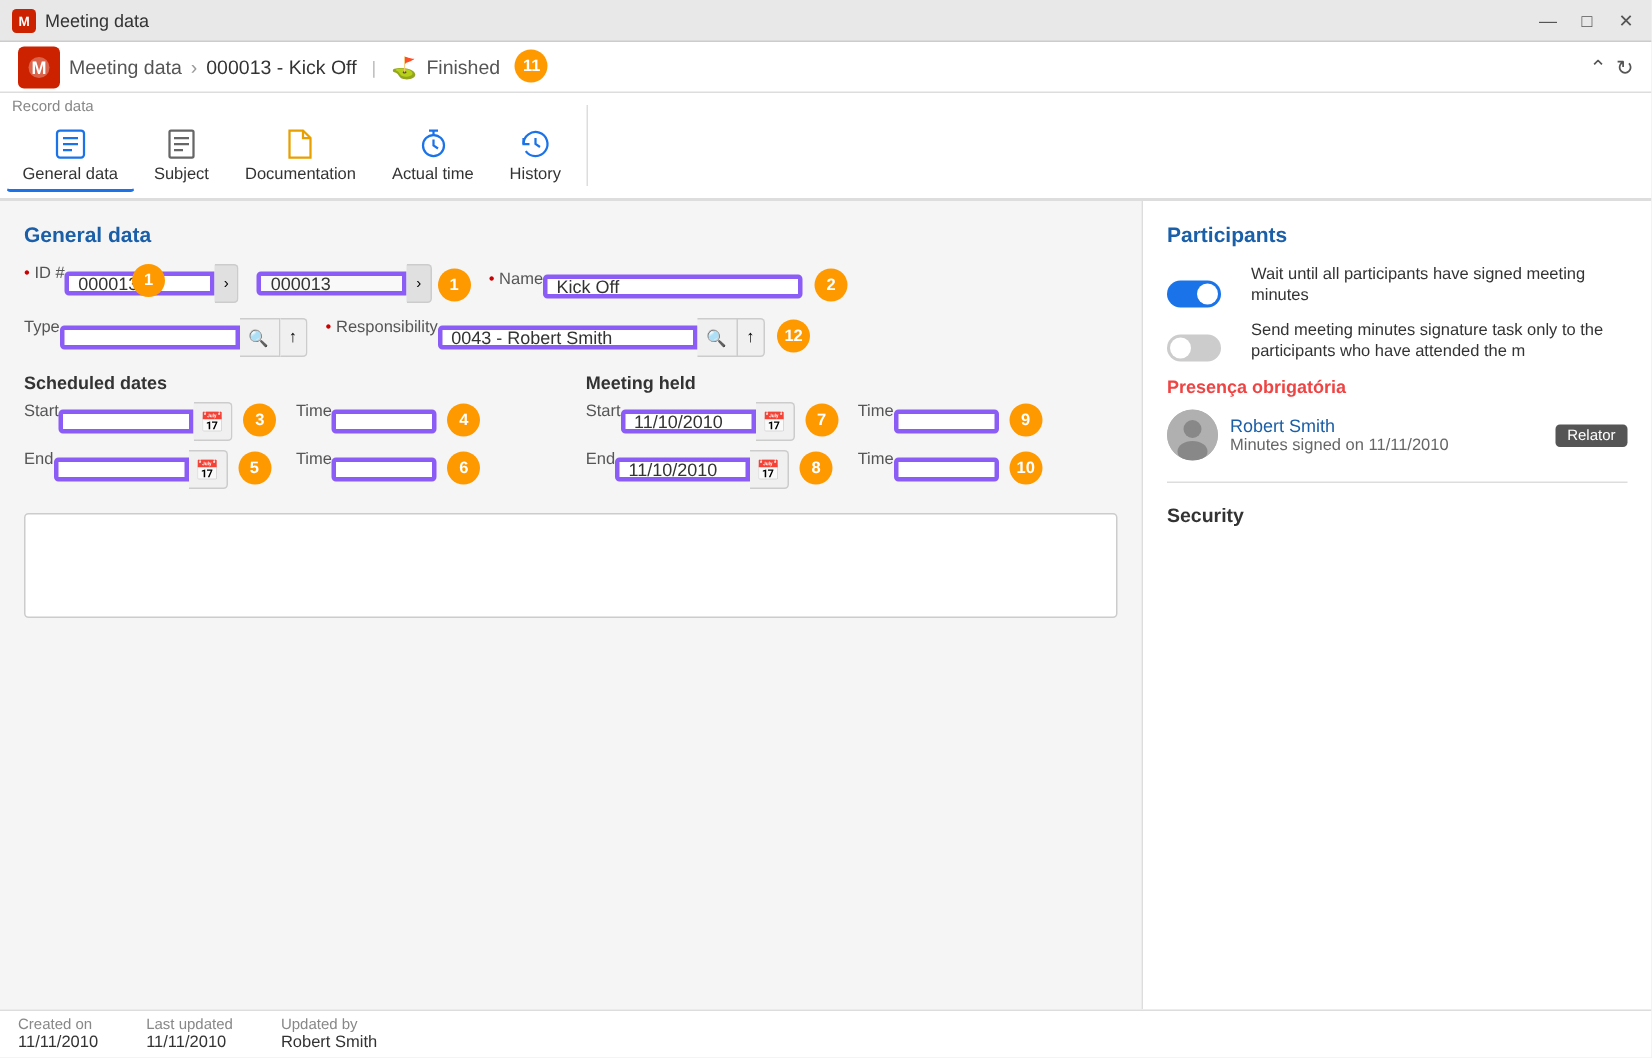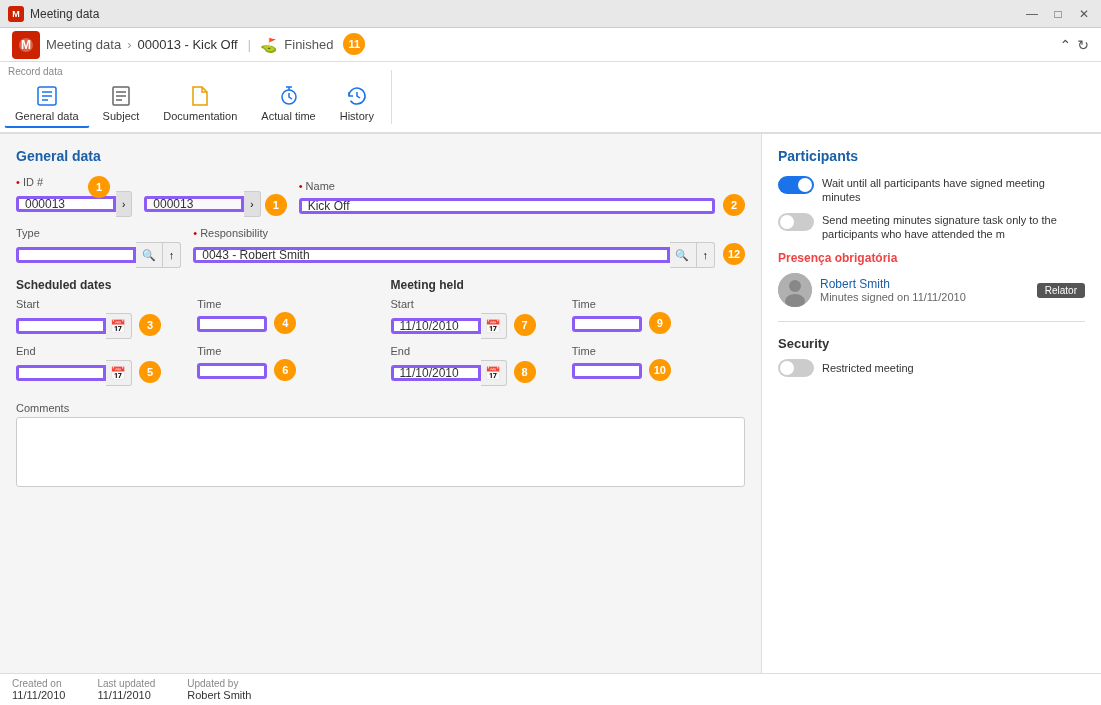--- a/index.html
+++ b/index.html
@@ -62,21 +62,21 @@
     .toolbar-item.active { border-bottom: 2px solid #1a73e8; }
     .toolbar-item svg, .toolbar-item .icon-char { font-size: 22px; margin-bottom: 2px; }
     .toolbar-item span { font-size: 11px; color: #333; text-align: center; }
     .toolbar-divider { width: 1px; background: #ddd; margin: 4px 6px; align-self: stretch; }
 
     .section-title {
       font-size: 14px; font-weight: 600; color: #1a5fa8; margin-bottom: 12px;
     }
 
     .form-row { display: flex; gap: 12px; margin-bottom: 10px; align-items: flex-end; }
-    .form-group { display: flex; flex-direction: column; }
+    .form-group { display: flex; flex-direction: row; }
     .form-label { font-size: 11px; color: #555; margin-bottom: 3px; }
     .form-label.required::before { content: '• '; color: #cc0000; }
     .form-input {
       height: 16px; border: 3px solid #8b5cf6; border-radius: 3px;
       padding: 0 6px; font-size: 12px; background: white; color: #333;
     }
     .form-input:read-only { background: #f9f9f9; }
     .form-input-with-btn { display: flex; align-items: center; }
     .form-input-with-btn .form-input { flex: 1; border-radius: 3px 0 0 3px; }
     .input-btn {
@@ -109,21 +109,21 @@
     
     .num-badge {
       display: inline-flex; align-items: center; justify-content: center;
       width: 22px; height: 22px; background: #f90; border-radius: 50%;
       color: white; font-size: 11px; font-weight: bold;
       position: relative; top: -1px; margin-left: 4px; vertical-align: middle;
     }
 
     
     .participants-section { margin-bottom: 14px; }
-    .toggle-row { display: flex; align-items: flex-start; gap: 8px; margin-bottom: 8px; }
+    .toggle-row { display: flex; align-items: flex-end; gap: 20px; margin-bottom: 8px; }
     .toggle {
       width: 36px; height: 18px; border-radius: 9px; background: #1a73e8;
       display: flex; align-items: center; padding: 2px; cursor: pointer; flex-shrink: 0;
     }
     .toggle.off { background: #ccc; }
     .toggle-knob { width: 14px; height: 14px; background: white; border-radius: 50%; }
     .toggle.on .toggle-knob { margin-left: auto; }
     .toggle-label { font-size: 11px; color: #333; line-height: 1.3; }
 
     .presenca-title { font-size: 12px; font-weight: 700; color: #ef4444; margin: 10px 0 8px; }
@@ -414,21 +414,20 @@
               <div style="display:flex;align-items:center;gap:3px;">
                 <input type="text" class="form-input" style="width: 70px;" value="">
                 <span class="num-badge">10</span>
               </div>
             </div>
           </div>
         </div>
       </div>
 
       <div class="form-group" style="margin-bottom:8px;">
-        <label class="form-label">Comments</label>
         <textarea class="comments-area" style=""></textarea>
       </div>
 
     </div>
 
     <div class="right-scroll">
 
       <div class="participants-section">
         <div class="section-title">Participants</div>
 
@@ -459,26 +458,20 @@
             <div class="participant-sub">Minutes signed on 11/11/2010</div>
           </div>
           <span class="relator-badge">Relator</span>
         </div>
       </div>
 
       <hr class="horizontal-line">
 
       <div class="security-section">
         <div class="security-title">Security</div>
-        <div class="restricted-row">
-          <div class="toggle off">
-            <div class="toggle-knob"></div>
-          </div>
-          <span class="toggle-label">Restricted meeting</span>
-        </div>
       </div>
 
     </div>
   </div>
 
   <div class="status-bar">
     <div class="status-field">
       <span class="status-field-label">Created on</span>
       <span class="status-field-value">11/11/2010</span>
     </div>

